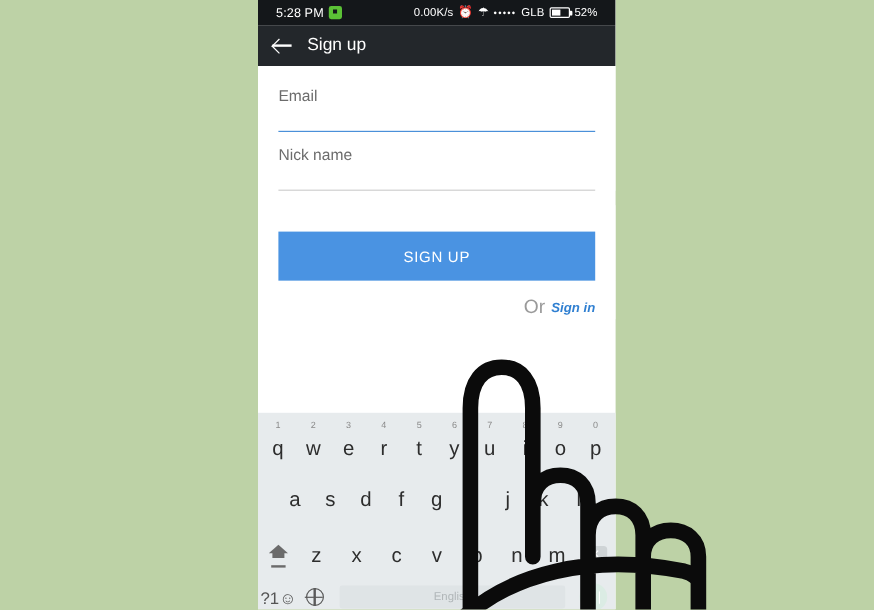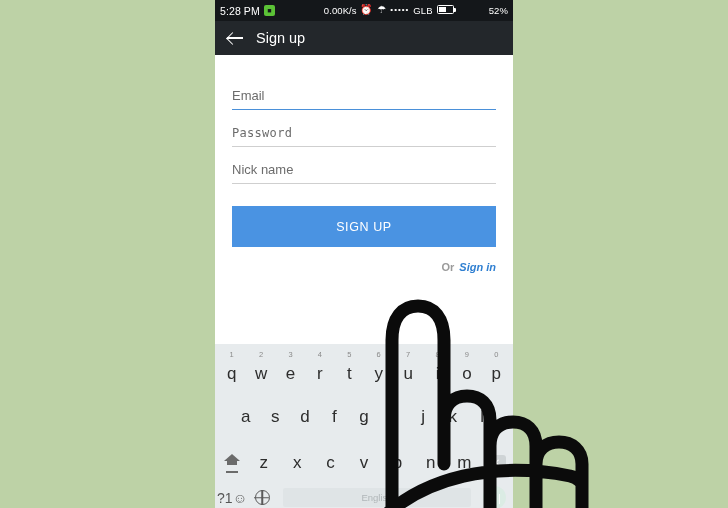--- a/index.html
+++ b/index.html
@@ -17,29 +17,29 @@
     width:298px; height:508px;
     background:#ffffff;
     overflow:hidden;
   }
 
   
   #statusbar {
     height:21px; width:100%;
     background:#14171a;
     display:flex; align-items:center;
-    padding:0 5px;
+    padding:0 15px;
     color:#ffffff;
     font-size:10px;
     letter-spacing:.1px;
   }
   #statusbar .left { display:flex; align-items:center; gap:4px; }
   #statusbar .right {
     margin-left:auto;
-    display:flex; align-items:flex-start; gap:4px;
+    display:flex; align-items:center; gap:4px;
   }
   .sb-clock { font-size:10.5px; font-weight:400; }
   .sb-greenicon {
     width:11px; height:11px;
     background:#5bc236;
     border-radius:2px;
     display:inline-flex; align-items:center; justify-content:center;
     font-size:7px; color:#14171a; line-height:1;
   }
   .sb-rate { font-size:9.5px; }
@@ -52,21 +52,21 @@
     position:relative; display:inline-block;
   }
   .sb-batt:after {
     content:""; position:absolute; right:-3px; top:2px;
     width:2px; height:4px; background:#fff; border-radius:0 1px 1px 0;
   }
   .sb-batt i {
     position:absolute; left:1px; top:1px; bottom:1px;
     width:52%; background:#fff; display:block;
   }
-  .sb-pct { font-size:9.5px;margin-left:31px; }
+  .sb-pct { font-size:9.5px; }
 
   
   #appbar {
     height:34px; width:100%;
     background:#23272b;
     display:flex; align-items:center;
     padding-left:11px;
     gap:12px;
   }
   #appbar .back {
@@ -86,23 +86,23 @@
   }
   #appbar .title { color:#ffffff; font-size:14.5px; }
 
   
   #form {
     padding:18px 17px 0 17px;
     background:#fff;
   }
   .field {
     height:37px;
-    display:flex; align-items:flex-end;
+    display:flex; 
     border-bottom:1px solid #cfcfcf;
-    margin-bottom:0;
+    margin-bottom:12px;
   }
   .field + .field { margin-top:0; }
   .field.active { border-bottom:1.6px solid #4a90d9; }
   .field .ph {
     font-size:13px; color:#6c6c6c;
     padding-bottom:7px;
     line-height:1;
   }
   .field.mono .ph { font-family:"DejaVu Sans Mono", monospace; font-size:12px; letter-spacing:.3px;}
 
@@ -117,21 +117,21 @@
     letter-spacing:.6px;
     display:flex; align-items:center; justify-content:center;
     cursor:pointer;
   }
   #or-row {
     display:flex; align-items:center; justify-content:flex-end;
     gap:5px;
     padding:14px 17px 0 17px;
     background:#fff;
   }
-  #or-row .or { color:#9a9a9a; font-size:11px;font-weight:bold; }
+  #or-row .or { color:#9a9a9a; font-size:16px; }
   #or-row .signin { color:#2f7fd1; font-size:11px; font-weight:700;font-style:italic; }
 
   
   #keyboard {
     position:absolute;
     left:0; right:0; bottom:0;
     height:164px;
     background:#e7ebed;
     padding-top:2px;
   }
@@ -256,23 +256,20 @@
   </div>
 
   <div id="appbar">
     <span class="back"></span>
     <span class="title">Sign up</span>
   </div>
 
   <div id="form">
     <div class="field active">
       <span class="ph">Email</span>
-    </div>
-    <div class="field mono">
-      <span class="ph">Password</span>
     </div>
     <div class="field">
       <span class="ph">Nick name</span>
     </div>
   </div>
 
   <div id="signup-wrap">
     <button id="signup-btn">SIGN UP</button>
   </div>
 

